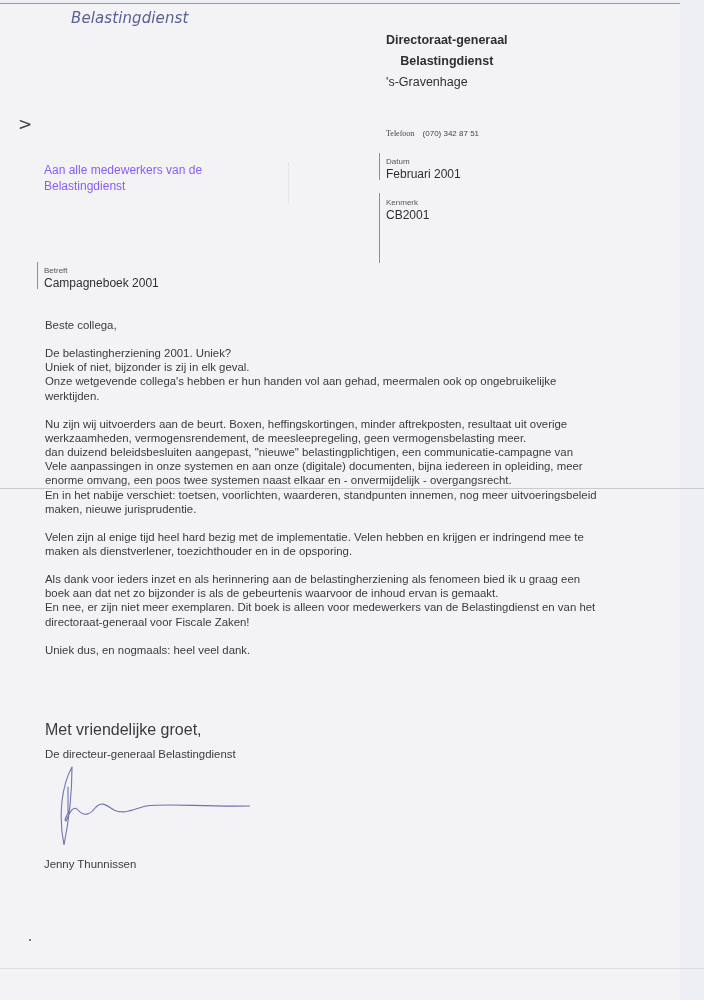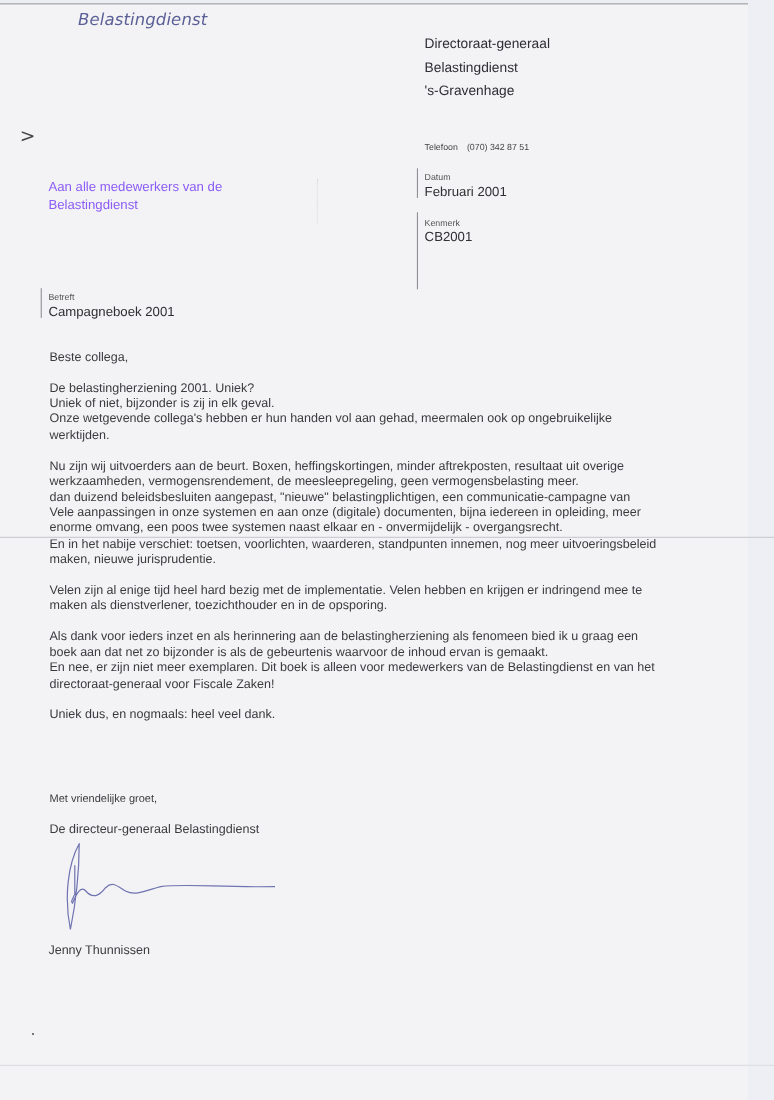--- a/index.html
+++ b/index.html
@@ -62,31 +62,31 @@
     }
 
     .sender {
       position: absolute;
       left: 386px;
       top: 30px;
       font-size: 12.5px;
       line-height: 21px;
       color: #2f2f33;
     }
-    .sender .bold { font-weight: normal; }
+    .sender .bold { font-weight: bold; text-align: center; }
     .sender .city { font-weight: normal; }
 
     .phone {
       position: absolute;
       left: 386px;
       top: 129px;
       font-size: 8px;
       color: #444;
     }
-    .phone .label { margin-right: 6px; }
+    .phone .label { margin-right: 6px; font-family: Liberation Serif, serif; }
 
     .meta-bar {
       position: absolute;
       left: 379px;
       width: 1px;
       background: #8f8f94;
     }
     .meta-bar.b1 { top: 153px; height: 27px; }
     .meta-bar.b2 { top: 193px; height: 70px; }
     .meta-bar.b3 { left: 37px; top: 262px; height: 27px; }
@@ -136,21 +136,21 @@
     }
     .body-text p {
       margin: 0 0 13.8px 0;
     }
     .line { display: block; white-space: nowrap; }
 
     .closing {
       position: absolute;
       left: 45px;
       top: 721px;
-      font-size: 10px;
+      font-size: 16px;
       color: #3b3b3e;
     }
     .signer-title {
       position: absolute;
       left: 45px;
       top: 748px;
       font-size: 11.4px;
       color: #3b3b3e;
     }
     .signature {

